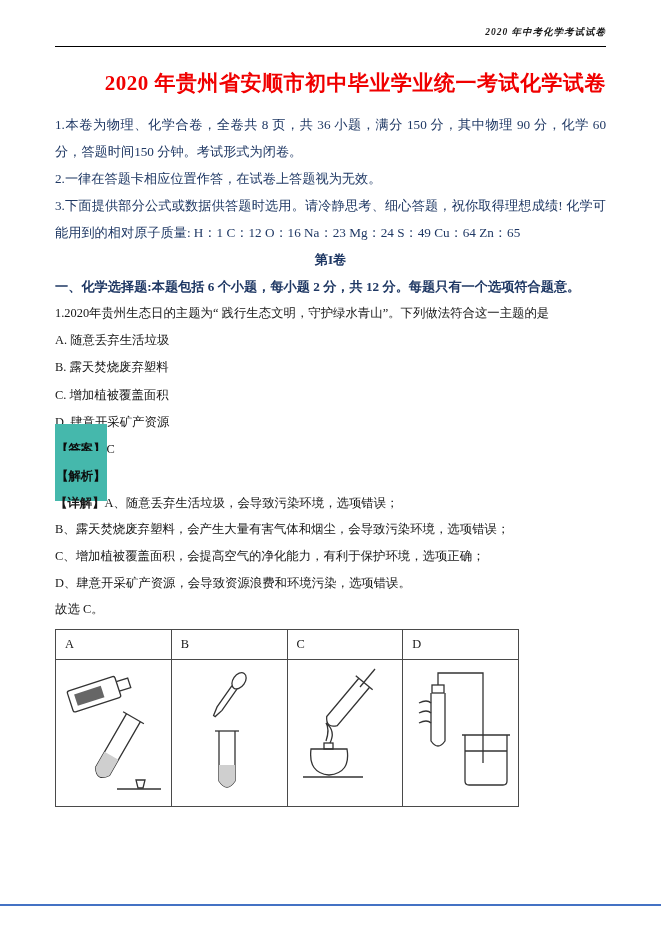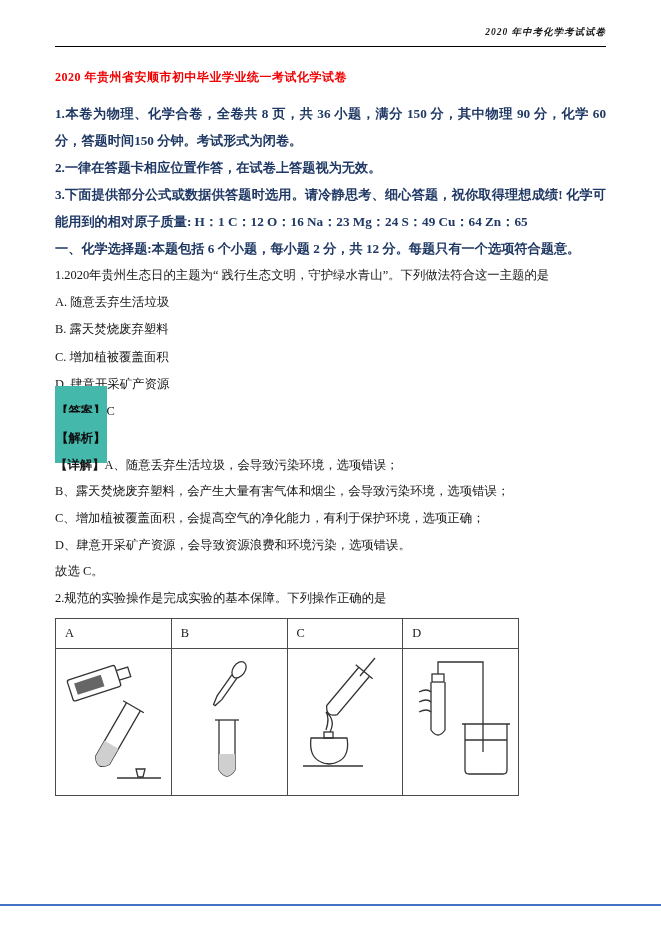--- a/index.html
+++ b/index.html
@@ -22,30 +22,30 @@
     letter-spacing: 1px;
     color: #1a1a1a;
   }
   .head-rule {
     border: none;
     border-top: 1.2px solid #000;
     margin-top: 7px;
   }
   .doc-title {
     margin-top: 22px;
-    text-align: left;
+    text-align: right;
     color: #f00000;
     font-weight: bold;
-    font-size: 12px;
+    font-size: 21px;
     letter-spacing: 0.5px;
   }
   .instructions { margin-top: 14px; }
   .instructions p {
     color: #1f3864;
-    font-weight: bold;
+    font-weight: normal;
     font-size: 13.2px;
     line-height: 2.05;
     text-align: justify;
   }
   .part-title {
     text-align: center;
     color: #1f3864;
     font-weight: bold;
     font-size: 13.2px;
     line-height: 2.05;
@@ -103,20 +103,21 @@
   <hr class="head-rule">
 
   <div class="doc-title">2020 年贵州省安顺市初中毕业学业统一考试化学试卷</div>
 
   <div class="instructions">
     <p>1.本卷为物理、化学合卷，全卷共 8 页，共 36 小题，满分 150 分，其中物理 90 分，化学 60 分，答题时间150 分钟。考试形式为闭卷。</p>
     <p>2.一律在答题卡相应位置作答，在试卷上答题视为无效。</p>
     <p>3.下面提供部分公式或数据供答题时选用。请冷静思考、细心答题，祝你取得理想成绩! 化学可能用到的相对原子质量: H：1   C：12   O：16   Na：23   Mg：24   S：49   Cu：64  Zn：65</p>
   </div>
 
+  <div class="part-title">第I卷</div>
 
   <div class="section-heading">一、化学选择题:本题包括 6 个小题，每小题 2 分，共 12 分。每题只有一个选项符合题意。</div>
 
   <div class="body-text">1.2020年贵州生态日的主题为“ 践行生态文明，守护绿水青山”。下列做法符合这一主题的是</div>
 
   <div class="option-line">A. 随意丢弃生活垃圾</div>
   <div class="option-line">B. 露天焚烧废弃塑料</div>
   <div class="option-line">C. 增加植被覆盖面积</div>
   <div class="option-line">D. 肆意开采矿产资源</div>
 
@@ -129,21 +130,20 @@
   </div>
 
   <div class="body-text">
     <span class="detail-label">【详解】</span><span>A、随意丢弃生活垃圾，会导致污染环境，选项错误；</span>
   </div>
   <div class="body-text">B、露天焚烧废弃塑料，会产生大量有害气体和烟尘，会导致污染环境，选项错误；</div>
   <div class="body-text">C、增加植被覆盖面积，会提高空气的净化能力，有利于保护环境，选项正确；</div>
   <div class="body-text">D、肆意开采矿产资源，会导致资源浪费和环境污染，选项错误。</div>
   <div class="body-text">故选 C。</div>
 
-  <div class="body-text">2.规范的实验操作是完成实验的基本保障。下列操作正确的是</div>
 
   <table class="q2-table">
     <tbody>
         <tr>
       <td class="hdr-cell">A</td>
       <td class="hdr-cell">B</td>
       <td class="hdr-cell">C</td>
       <td class="hdr-cell">D</td>
     </tr>
     <tr>

